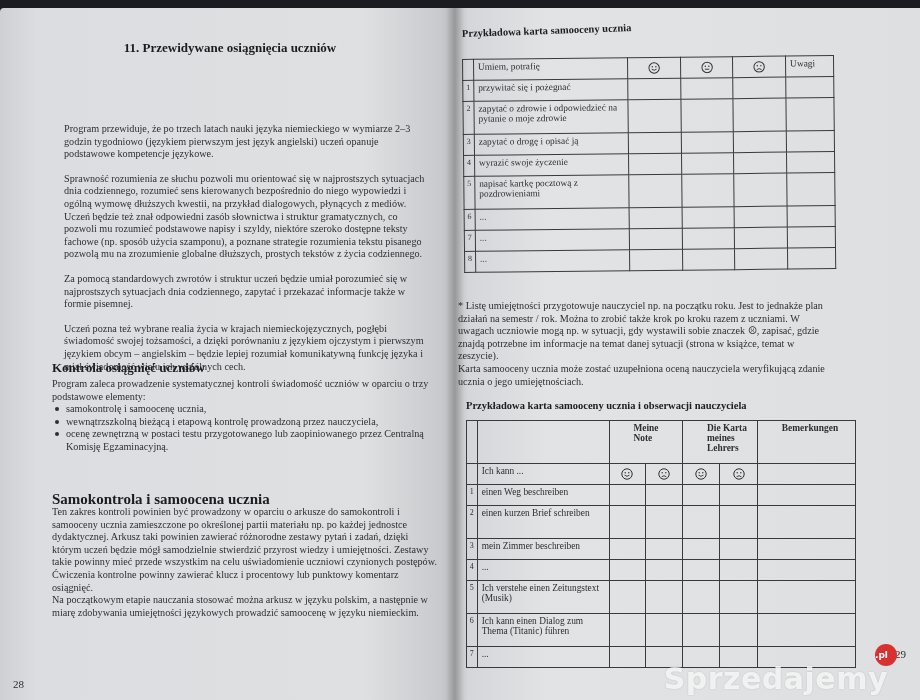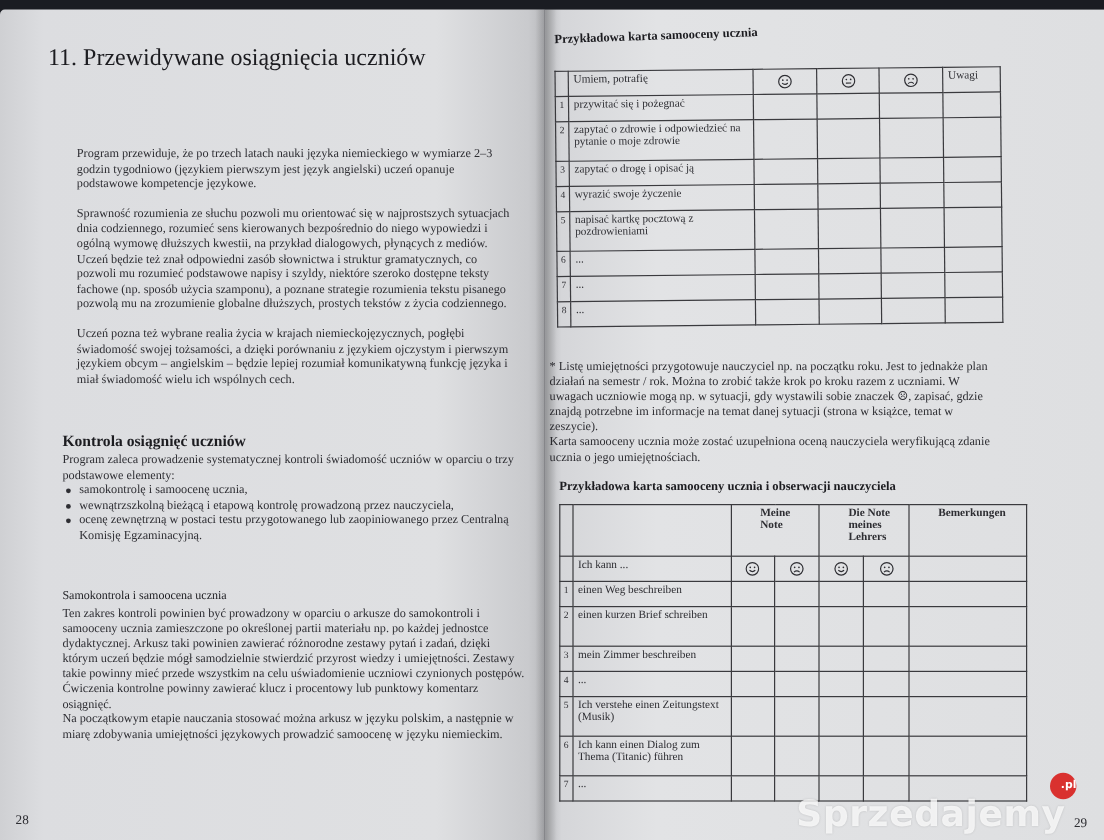--- a/index.html
+++ b/index.html
@@ -29,46 +29,46 @@
   }
   .gutter {
     position: absolute; left: 446px; top: 8px; width: 18px; height: 692px;
     background: linear-gradient(90deg, rgba(0,0,0,0) 0%, rgba(0,0,0,0.18) 50%, rgba(0,0,0,0) 100%);
     pointer-events: none;
   }
 
   
   .chapter-title {
     position: absolute; left: 40px; top: 30px; width: 380px;
-    text-align: left; font-weight: normal; font-size: 20px; line-height: 20px;
+    text-align: center; font-weight: bold; font-size: 13px; line-height: 20px;
     color: #1c1c20;
   }
   .body-text {
     font-size: 10.2px; line-height: 12.6px; color: #2e2e33;
   }
   .left-block1 { position: absolute; left: 52px; top: 103px; width: 385px; }
   .left-block1 p { margin: 12px; }
   .section-h {
     position: absolute; left: 52px; top: 352px; font-weight: bold; font-size: 13px; color: #1c1c20;
   }
   .left-block2 { position: absolute; left: 52px; top: 370px; width: 385px; }
   .left-block2 p { margin: 0; }
   .left-block2 ul { margin: 0; padding: 0 0 0 14px; list-style: none; }
   .left-block2 li { position: relative; }
   .left-block2 li::before {
     content: ""; position: absolute; left: -11px; top: 4px; width: 4px; height: 4px; border-radius: 50%; background: #2e2e33;
   }
   .sub-h {
-    position: absolute; left: 52px; top: 483px; font-weight: normal; font-size: 10px; color: #1c1c20;
+    position: absolute; left: 52px; top: 483px; font-weight: bold; font-size: 15px; color: #1c1c20;
   }
   .left-block3 { position: absolute; left: 52px; top: 498px; width: 385px; }
   .left-block3 p { margin: 0; }
   .page-num { position: absolute; font-size: 11px; color: #2e2e33; }
   .page-num.left { left: 13px; top: 670px; }
-  .page-num.right { right: 14px; top: 672px; }
+  .page-num.right { right: 14px; top: 640px; }
 
   
   .table-title {
     position: absolute; font-weight: bold; font-size: 10.5px; color: #1c1c20;
   }
   .t1-title { left: 8px; top: 20px; transform: rotate(-2deg); transform-origin: left center; }
   .t2-title { left: 12px; top: 392px; }
   table.grid {
     position: absolute; border-collapse: collapse; font-size: 9.4px; color: #2e2e33;
   }
@@ -97,36 +97,37 @@
   .smiley { display: inline-block; width: 12px; height: 12px; vertical-align: middle; }
 
   .watermark {
     position: absolute; right: 32px; bottom: 4px; font-family: "DejaVu Sans", sans-serif;
     font-weight: bold; font-size: 30px; color: rgba(255,255,255,0.78);
     letter-spacing: 0.5px; text-shadow: 0 0 2px rgba(0,0,0,0.15);
   }
   .watermark-badge {
     position: absolute; right: 23px; bottom: 34px; width: 22px; height: 22px; border-radius: 50%;
     background: #d9312f; color: #fff; font-family: "DejaVu Sans", sans-serif; font-weight: bold;
-    font-size: 9px; line-height: 22px; text-align: right; margin-top: 40px;
+    font-size: 9px; line-height: 22px; text-align: left; margin-top: 40px;
   }
 </style>
 </head>
 <body>
 
 <div class="spread">
 
   <div class="page left">
     <div class="chapter-title">
       <div>11. Przewidywane osiągnięcia uczniów</div>
     </div>
 
     <div class="left-block1 body-text">
       <p>Program przewiduje, że po trzech latach nauki języka niemieckiego w wymiarze 2–3 godzin tygodniowo (językiem pierwszym jest język angielski) uczeń opanuje podstawowe kompetencje językowe.</p>
       <p>Sprawność rozumienia ze słuchu pozwoli mu orientować się w najprostszych sytuacjach dnia codziennego, rozumieć sens kierowanych bezpośrednio do niego wypowiedzi i ogólną wymowę dłuższych kwestii, na przykład dialogowych, płynących z mediów. Uczeń będzie też znał odpowiedni zasób słownictwa i struktur gramatycznych, co pozwoli mu rozumieć podstawowe napisy i szyldy, niektóre szeroko dostępne teksty fachowe (np. sposób użycia szamponu), a poznane strategie rozumienia tekstu pisanego pozwolą mu na zrozumienie globalne dłuższych, prostych tekstów z życia codziennego.</p>
+      <p>Za pomocą standardowych zwrotów i struktur uczeń będzie umiał porozumieć się w najprostszych sytuacjach dnia codziennego, zapytać i przekazać informacje także w formie pisemnej.</p>
       <p>Uczeń pozna też wybrane realia życia w krajach niemieckojęzycznych, pogłębi świadomość swojej tożsamości, a dzięki porównaniu z językiem ojczystym i pierwszym językiem obcym – angielskim – będzie lepiej rozumiał komunikatywną funkcję języka i miał świadomość wielu ich wspólnych cech.</p>
     </div>
 
     <div class="section-h">Kontrola osiągnięć uczniów</div>
     <div class="left-block2 body-text">
       <p>Program zaleca prowadzenie systematycznej kontroli świadomość uczniów w oparciu o trzy podstawowe elementy:</p>
       <ul>
         <li>samokontrolę i samoocenę ucznia,</li>
         <li>wewnątrzszkolną bieżącą i etapową kontrolę prowadzoną przez nauczyciela,</li>
         <li>ocenę zewnętrzną w postaci testu przygotowanego lub zaopiniowanego przez Centralną Komisję Egzaminacyjną.</li>
@@ -249,21 +250,21 @@
     </div>
 
     <div class="table-title t2-title">Przykładowa karta samooceny ucznia i obserwacji nauczyciela</div>
 
     <table class="grid t2">
       <tbody>
           <tr>
         <td class="num"></td>
         <td class="skill"></td>
         <th class="group" colspan="2">Meine Note</th>
-        <th class="group" colspan="2">Die Note meines Lehrers</th>
+        <th class="group" colspan="2">Die Karta meines Lehrers</th>
         <th class="group rem-h">Bemerkungen</th>
       </tr>
       <tr>
         <td class="num"></td>
         <td class="skill">Ich kann ...</td>
         <th class="icon-h">
           <svg class="smiley" viewBox="0 0 12 12">
                 <circle cx="6" cy="6" r="5.2" fill="none" stroke="#2e2e33" stroke-width="1"></circle>
                 <circle cx="4.2" cy="4.8" r="0.7" fill="#2e2e33"></circle>
                 <circle cx="7.8" cy="4.8" r="0.7" fill="#2e2e33"></circle>

